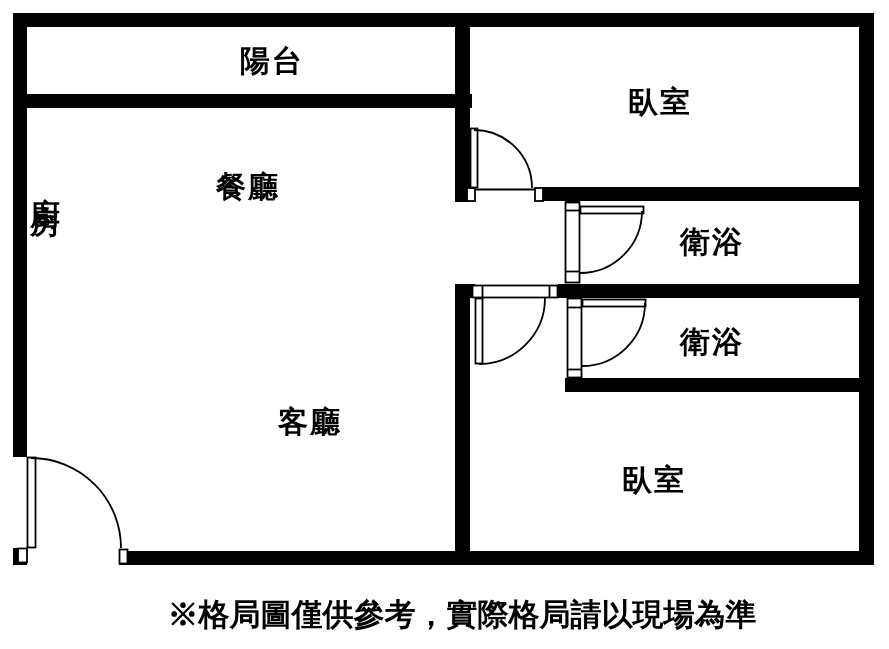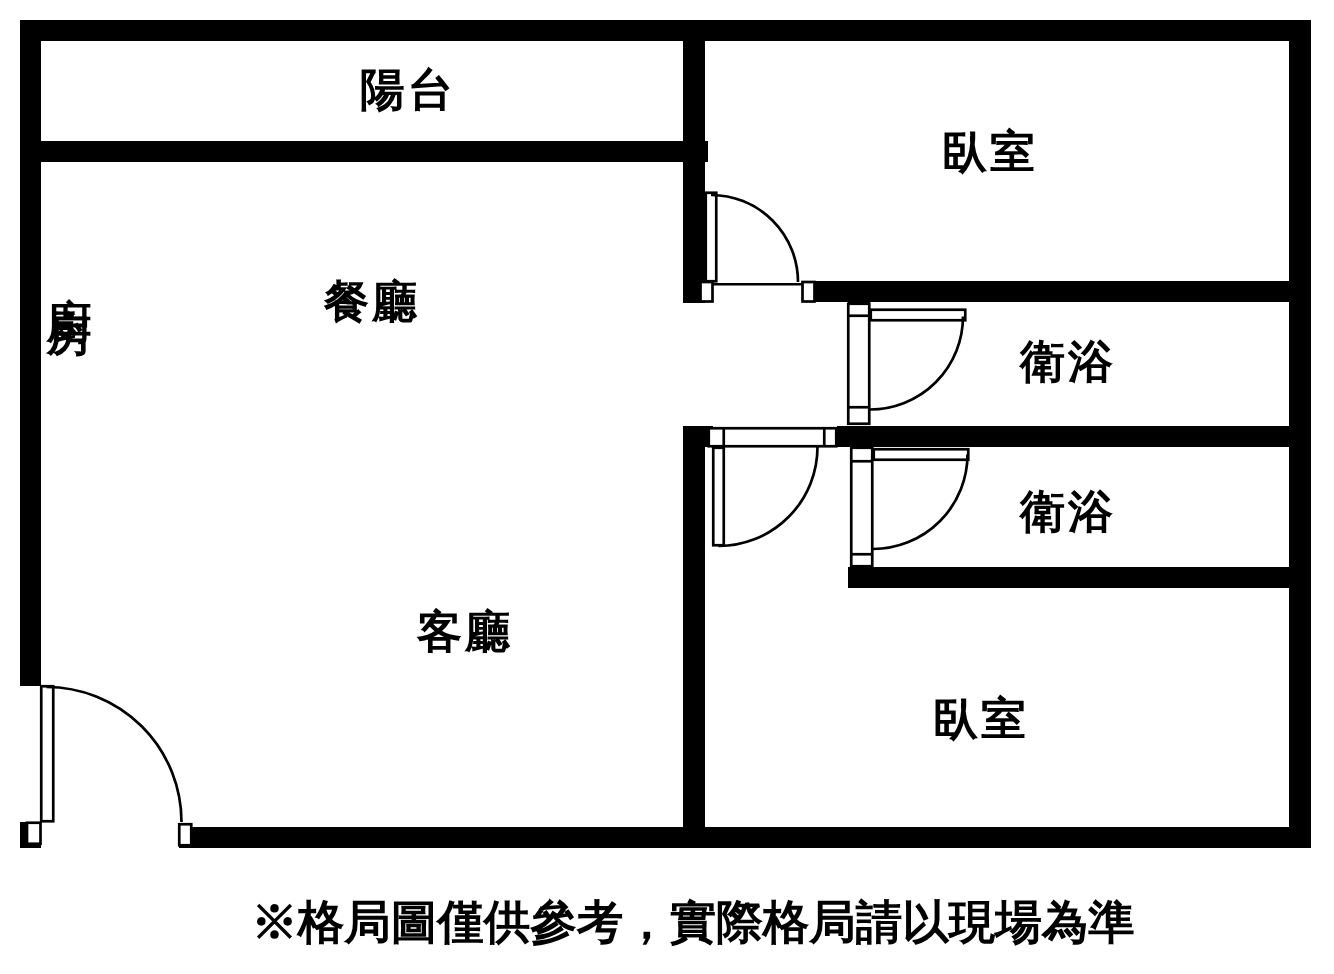--- a/index.html
+++ b/index.html
@@ -100,21 +100,21 @@
 
       <rect x="582.5" y="299.5" width="63" height="7"></rect>
       <path fill="none" d="M 645 303 A 63 63 0 0 1 582 366"></path>
     </g>
   </svg>
 
   <div class="room-label" style="left:272px; top:61px;">陽台</div>
 
   <div class="room-label vertical" style="left:45px; top:181px;">廚房</div>
 
-  <div class="room-label" style="left:248px; top:202px;">餐廳</div>
+  <div class="room-label" style="left:248px; top:187px;">餐廳</div>
 
   <div class="room-label" style="left:660px; top:102px;">臥室</div>
 
   <div class="room-label" style="left:712px; top:242px;">衛浴</div>
 
   <div class="room-label" style="left:712px; top:342px;">衛浴</div>
 
   <div class="room-label" style="left:280px; top:422px;margin-left:30px;">客廳</div>
 
   <div class="room-label" style="left:654px; top:480px;">臥室</div>

